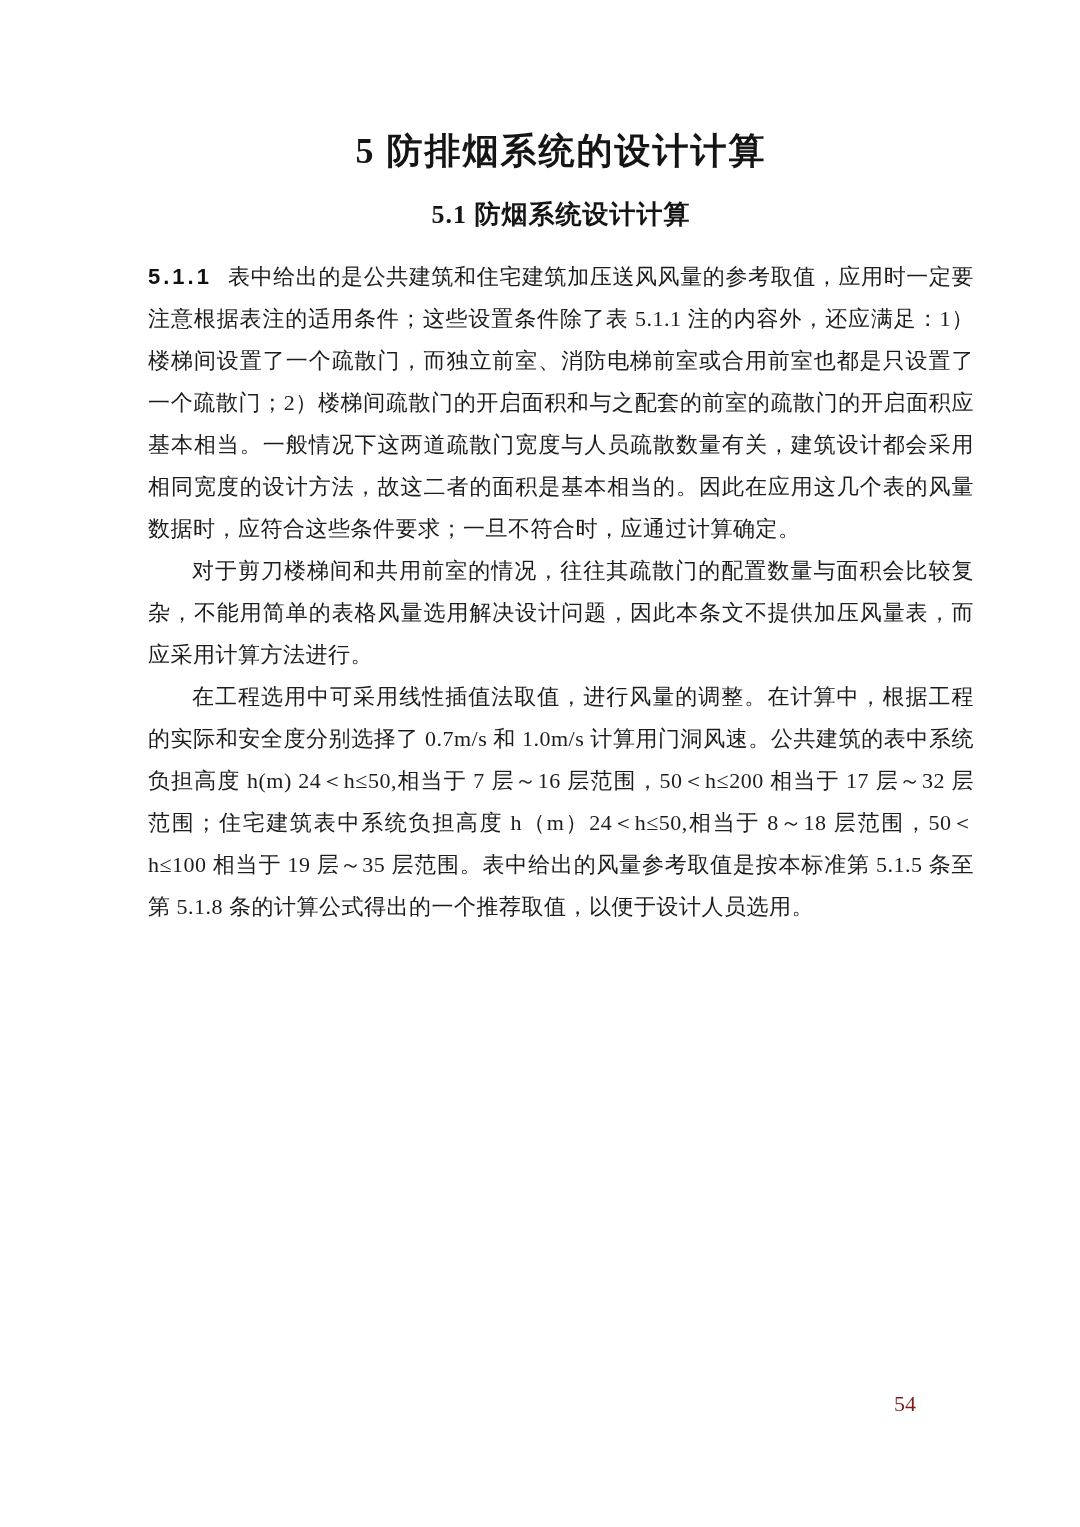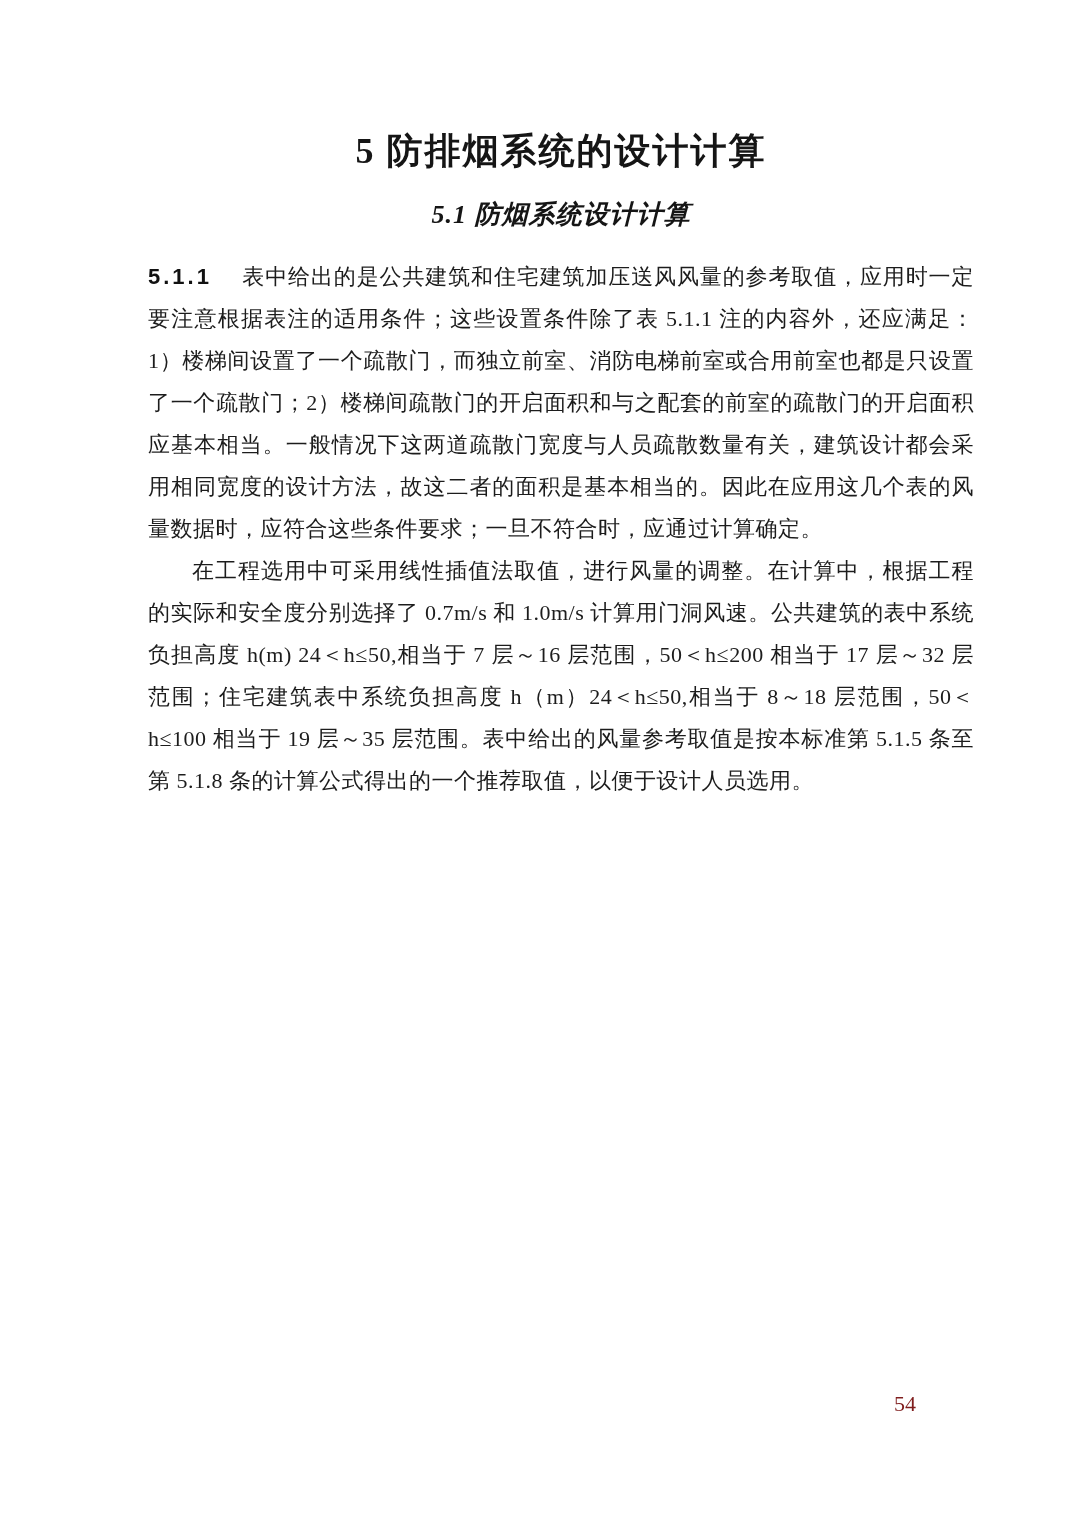--- a/index.html
+++ b/index.html
@@ -28,42 +28,41 @@
     color: #151515;
   }
   .section-title {
     margin: 24px 0 0 0;
     text-align: center;
     font-size: 26px;
     line-height: 34px;
     font-weight: bold;
     letter-spacing: 1px;
     color: #151515;
-    font-style: italic;
   }
   .body-text {
     margin-top: 24px;
   }
   .para {
     margin: 0;
     font-size: 22px;
     line-height: 42px;
     text-align: justify;
     text-justify: inter-character;
     letter-spacing: 0.5px;
     color: #1c1c1c;
   }
   .para.indent {
     text-indent: 2em;
   }
   .clause-num {
     font-family: "Liberation Sans", "DejaVu Sans", sans-serif;
     font-weight: bold;
     letter-spacing: 3px;
-    margin-right: 30px;
+    margin-right: 16px;
     color: #111111;
   }
   .page-number {
     position: absolute;
     top: 1390px;
     right: 164px;
     font-size: 22px;
     line-height: 28px;
     color: #7f1d1d;
     font-family: "Liberation Serif", "DejaVu Serif", serif;
@@ -71,17 +70,18 @@
 </style>
 </head>
 <body>
 
 <div class="page">
   <h1 class="chapter-title">5 防排烟系统的设计计算</h1>
   <h2 class="section-title">5.1 防烟系统设计计算</h2>
 
   <div class="body-text" id="body-text">
       <p class="para"><span class="clause-num">5.1.1</span><span>表中给出的是公共建筑和住宅建筑加压送风风量的参考取值，应用时一定要注意根据表注的适用条件；这些设置条件除了表 5.1.1 注的内容外，还应满足：1）楼梯间设置了一个疏散门，而独立前室、消防电梯前室或合用前室也都是只设置了一个疏散门；2）楼梯间疏散门的开启面积和与之配套的前室的疏散门的开启面积应基本相当。一般情况下这两道疏散门宽度与人员疏散数量有关，建筑设计都会采用相同宽度的设计方法，故这二者的面积是基本相当的。因此在应用这几个表的风量数据时，应符合这些条件要求；一旦不符合时，应通过计算确定。</span></p>
+      <p class="para indent"><span>对于剪刀楼梯间和共用前室的情况，往往其疏散门的配置数量与面积会比较复杂，不能用简单的表格风量选用解决设计问题，因此本条文不提供加压风量表，而应采用计算方法进行。</span></p>
       <p class="para indent"><span>在工程选用中可采用线性插值法取值，进行风量的调整。在计算中，根据工程的实际和安全度分别选择了 0.7m/s 和 1.0m/s 计算用门洞风速。公共建筑的表中系统负担高度 h(m) 24＜h≤50,相当于 7 层～16 层范围，50＜h≤200 相当于 17 层～32 层范围；住宅建筑表中系统负担高度 h（m）24＜h≤50,相当于 8～18 层范围，50＜h≤100 相当于 19 层～35 层范围。表中给出的风量参考取值是按本标准第 5.1.5 条至第 5.1.8 条的计算公式得出的一个推荐取值，以便于设计人员选用。</span></p>
     </div>
 
   <div class="page-number">54</div>
 </div>
 
 </body></html>

